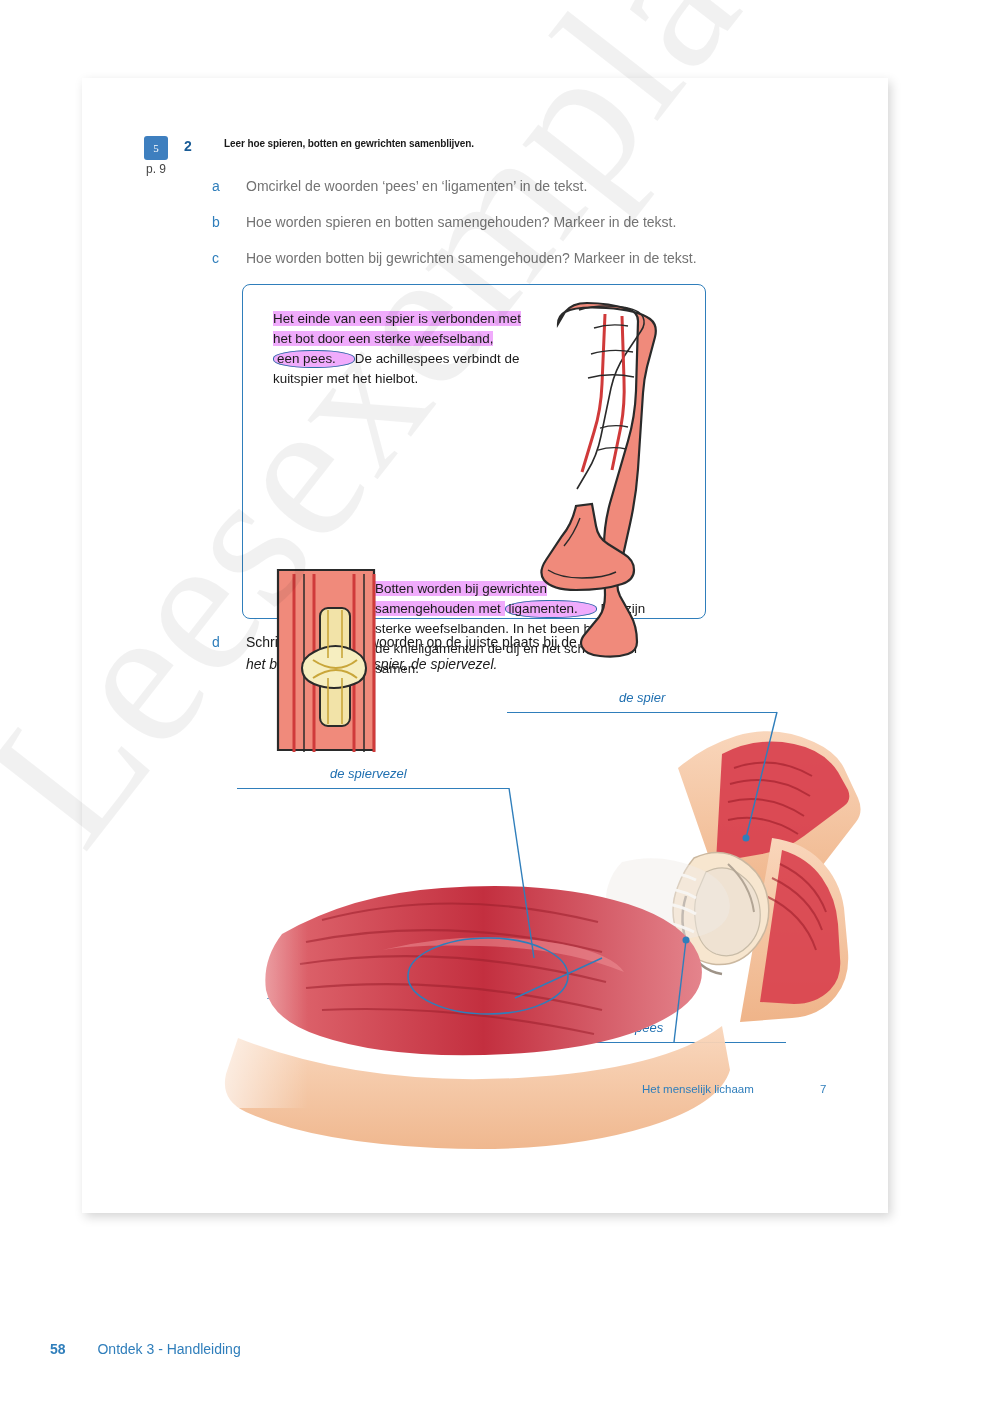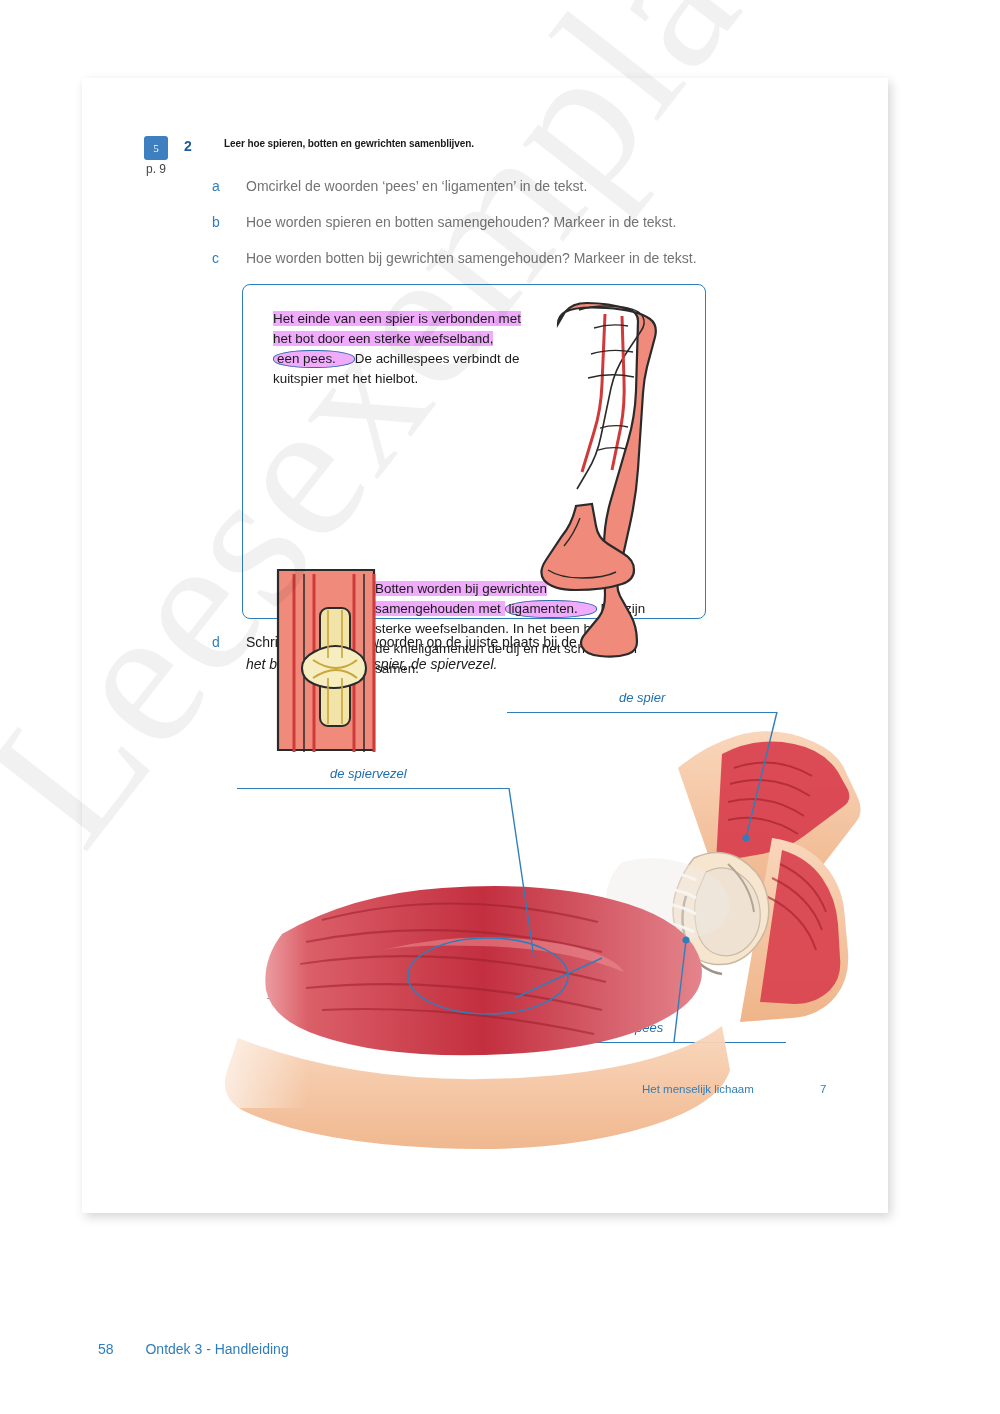--- a/index.html
+++ b/index.html
@@ -172,21 +172,21 @@
   #page-footer .pg { position: absolute; left: 178px; top: 0; }
 
   
   #outer-footer {
     position: absolute;
     left: 50px;
     top: 1341px;
     font-size: 14px;
     color: #2f7ebb;
   }
-  #outer-footer .num { font-weight: normal; margin-right: 28px; margin-left: 48px; }
+  #outer-footer .num { font-weight: bold; margin-right: 28px; }
 
   svg { display: block; }
   #art-layer { position: absolute; left: 0; top: 0; width: 806px; height: 1135px; pointer-events: none; }
 </style>
 </head>
 <body>
 
 <div id="page-sheet">
 
   <div class="task-head">

